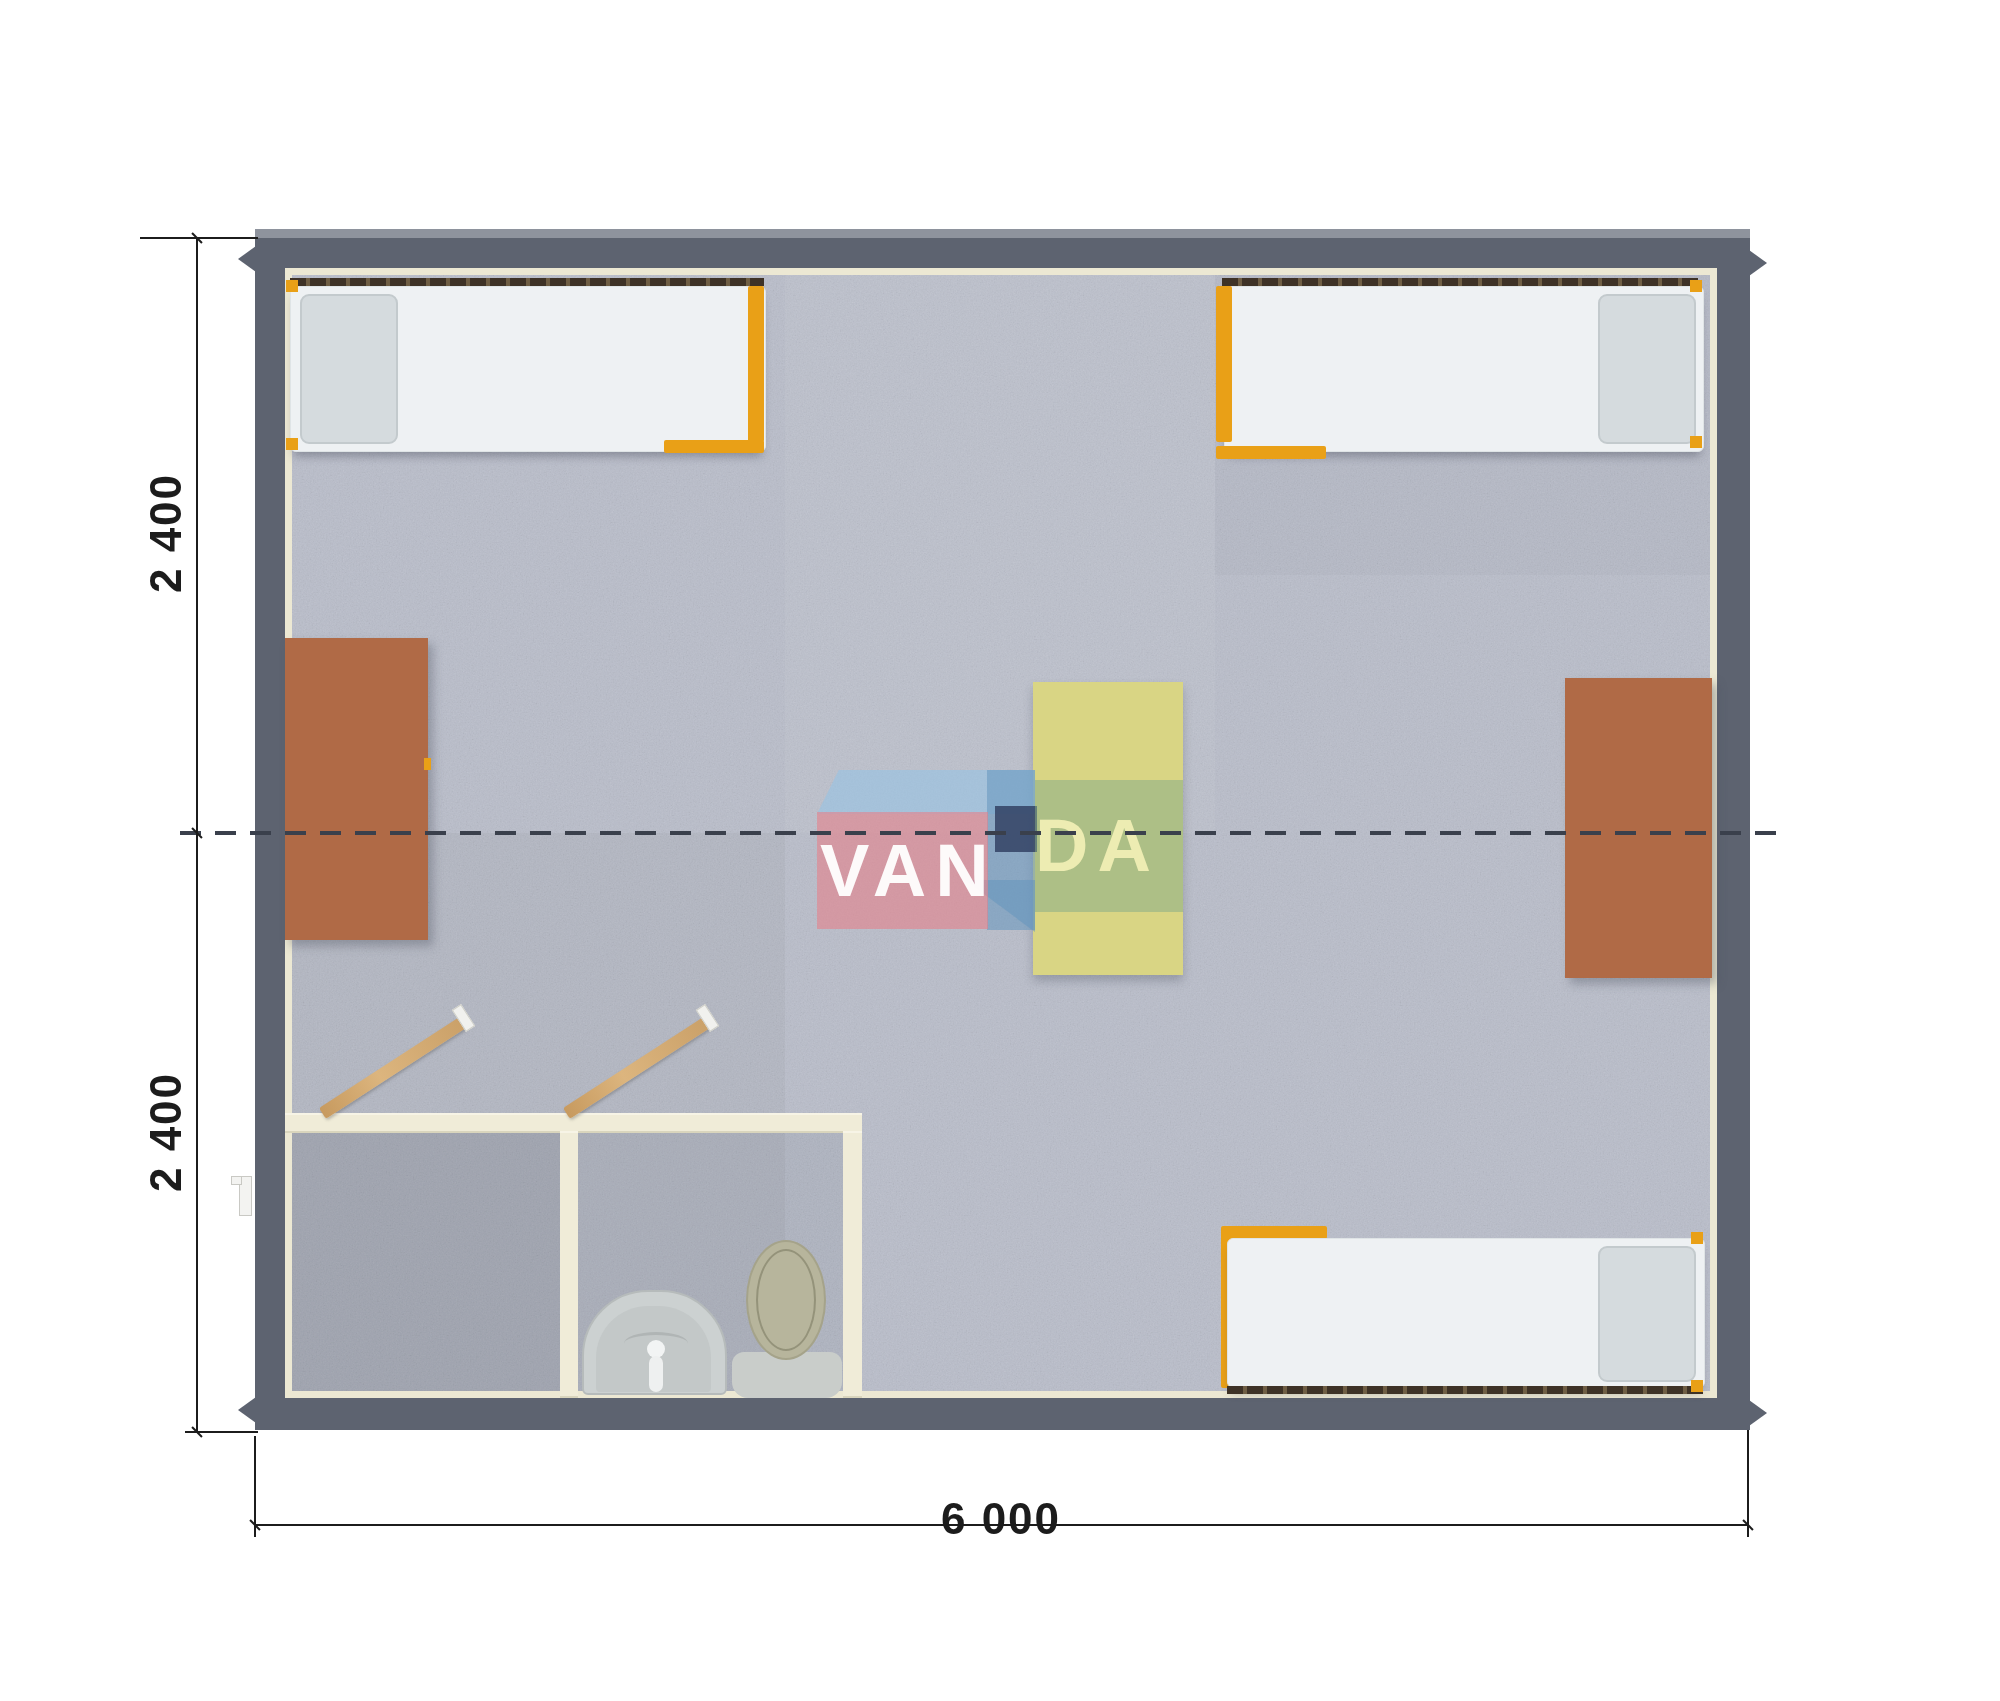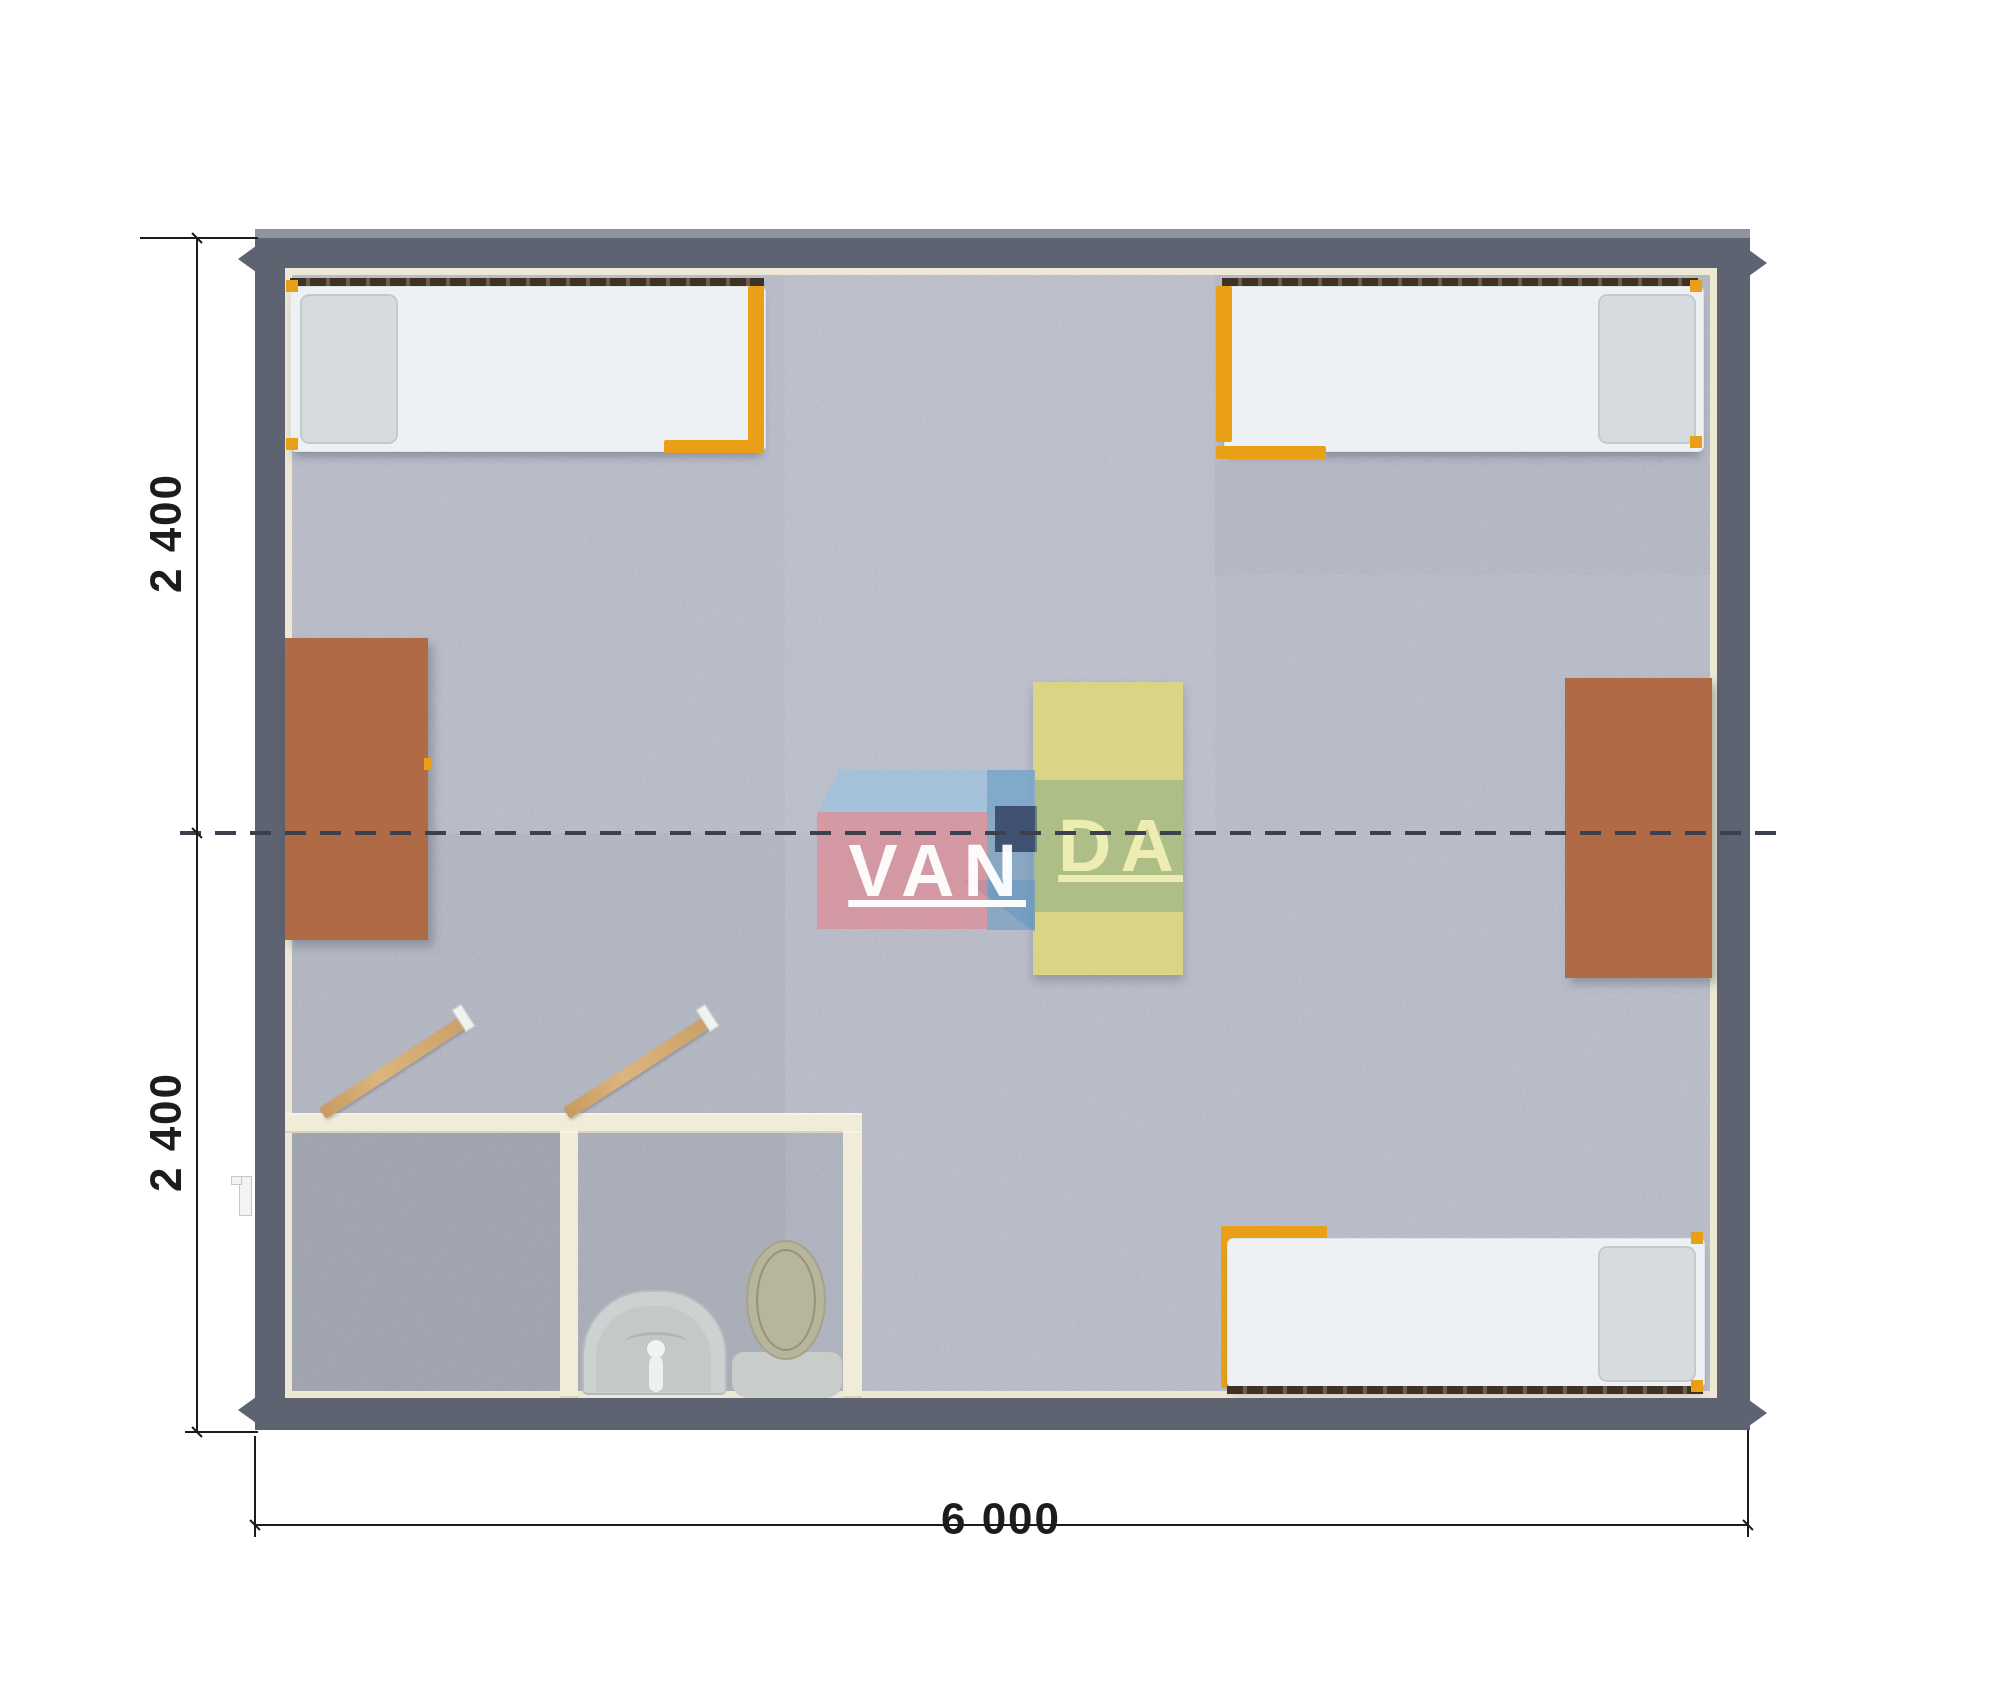--- a/index.html
+++ b/index.html
@@ -80,21 +80,21 @@
   
   .wm{z-index:5;pointer-events:none;}
   .wm-blue-top{left:817px;top:770px;width:218px;height:44px;background:var(--logo-blue);
     clip-path:polygon(10% 0,100% 0,100% 100%,0 100%);}
   .wm-blue-right{left:987px;top:770px;width:48px;height:160px;background:var(--logo-blue-dark);}
   .wm-blue-point{left:965px;top:880px;width:70px;height:52px;background:var(--logo-blue-dark);
     clip-path:polygon(0 0,100% 0,100% 100%);}
   .wm-pink{left:817px;top:812px;width:171px;height:117px;background:var(--logo-pink);}
   .wm-navy{left:995px;top:806px;width:42px;height:46px;background:var(--logo-navy);}
   .wm-green{left:1035px;top:780px;width:148px;height:132px;background:var(--logo-green);}
-  .wm-text{font-weight:bold;font-size:74px;letter-spacing:9px;text-align:right;text-decoration:underline;}
+  .wm-text{font-weight:bold;font-size:74px;letter-spacing:9px;text-align:left;}
   .wm-text-van{left:820px;top:812px;width:206px;height:117px;line-height:117px;color:var(--logo-text-left);}
   .wm-text-da{left:1035px;top:780px;width:148px;height:132px;line-height:132px;color:var(--logo-text-right);}
 </style>
 </head>
 <body>
 
 <div class="stage">
 
   <div class="abs wall-top-bevel"></div>
   <div class="abs wall-outer"></div>

